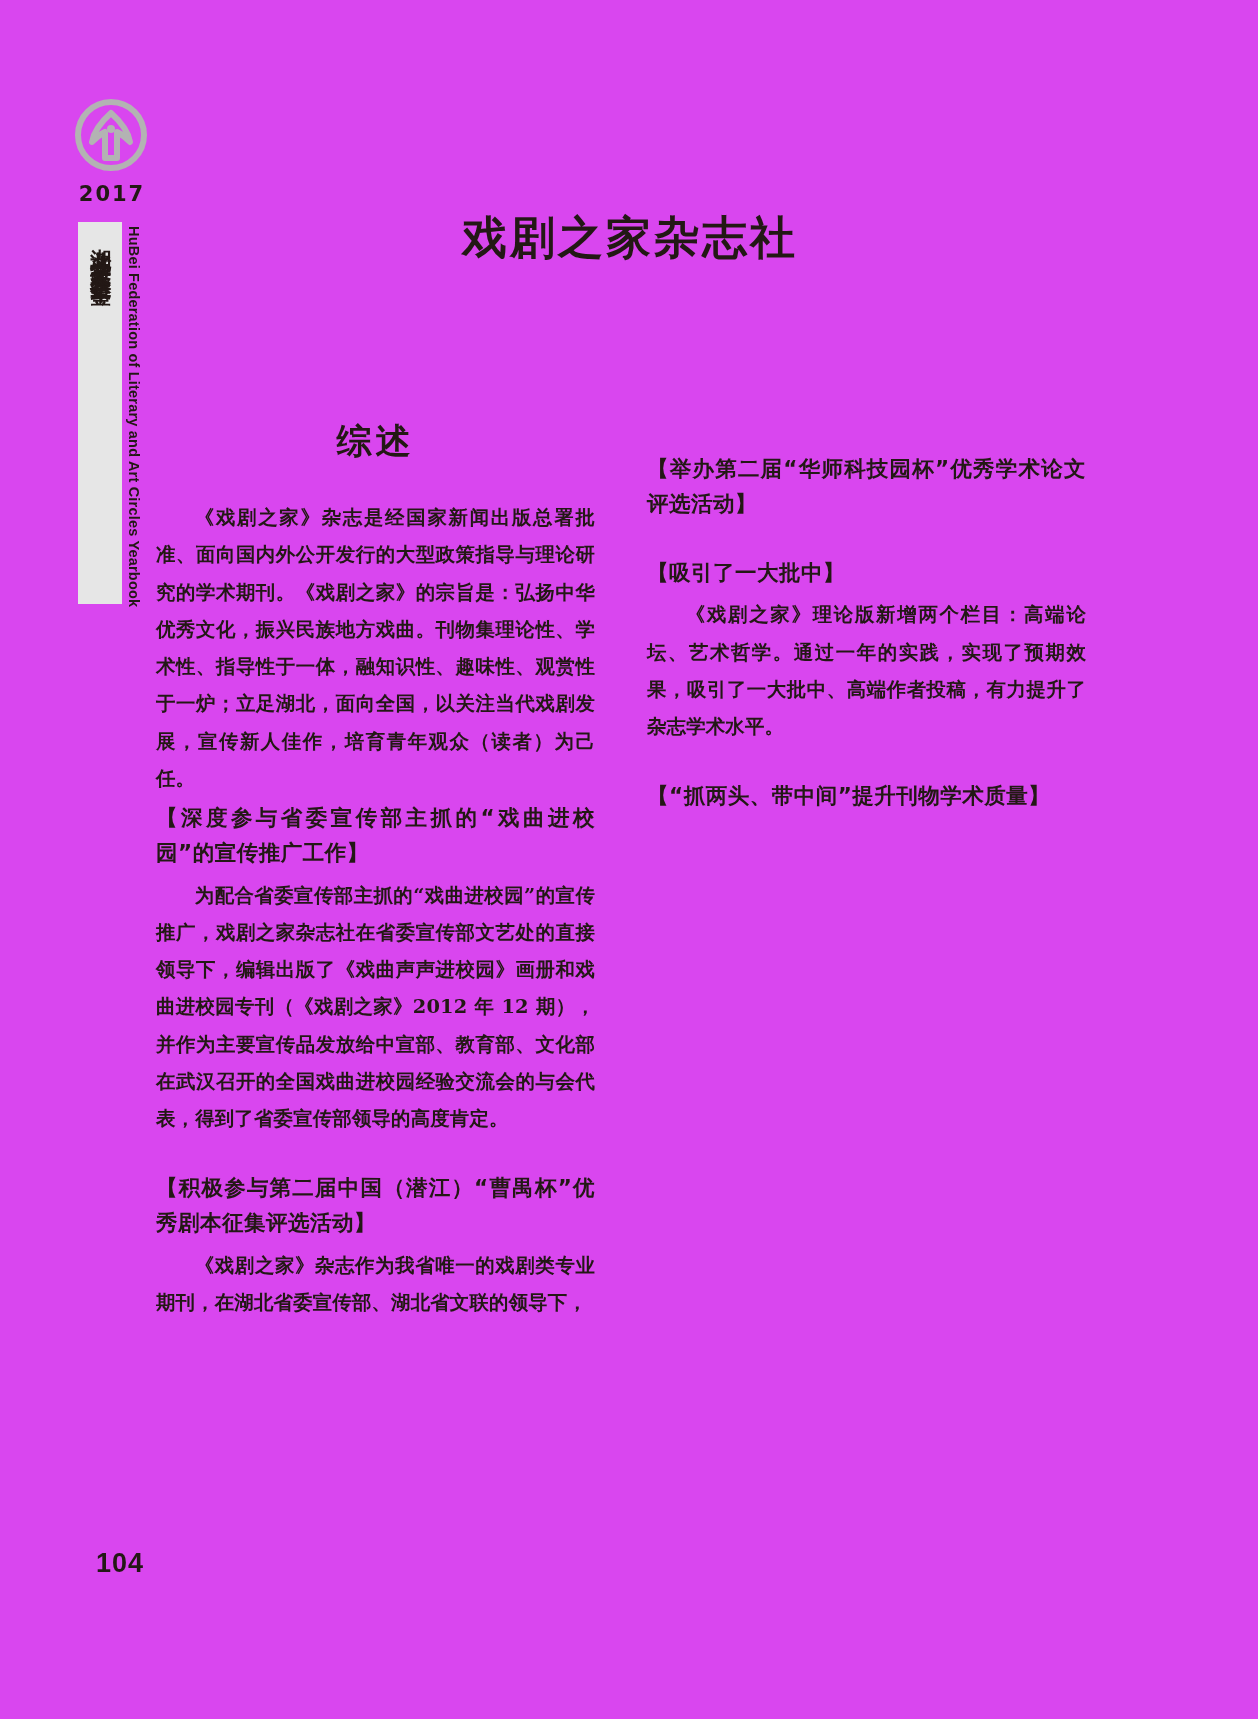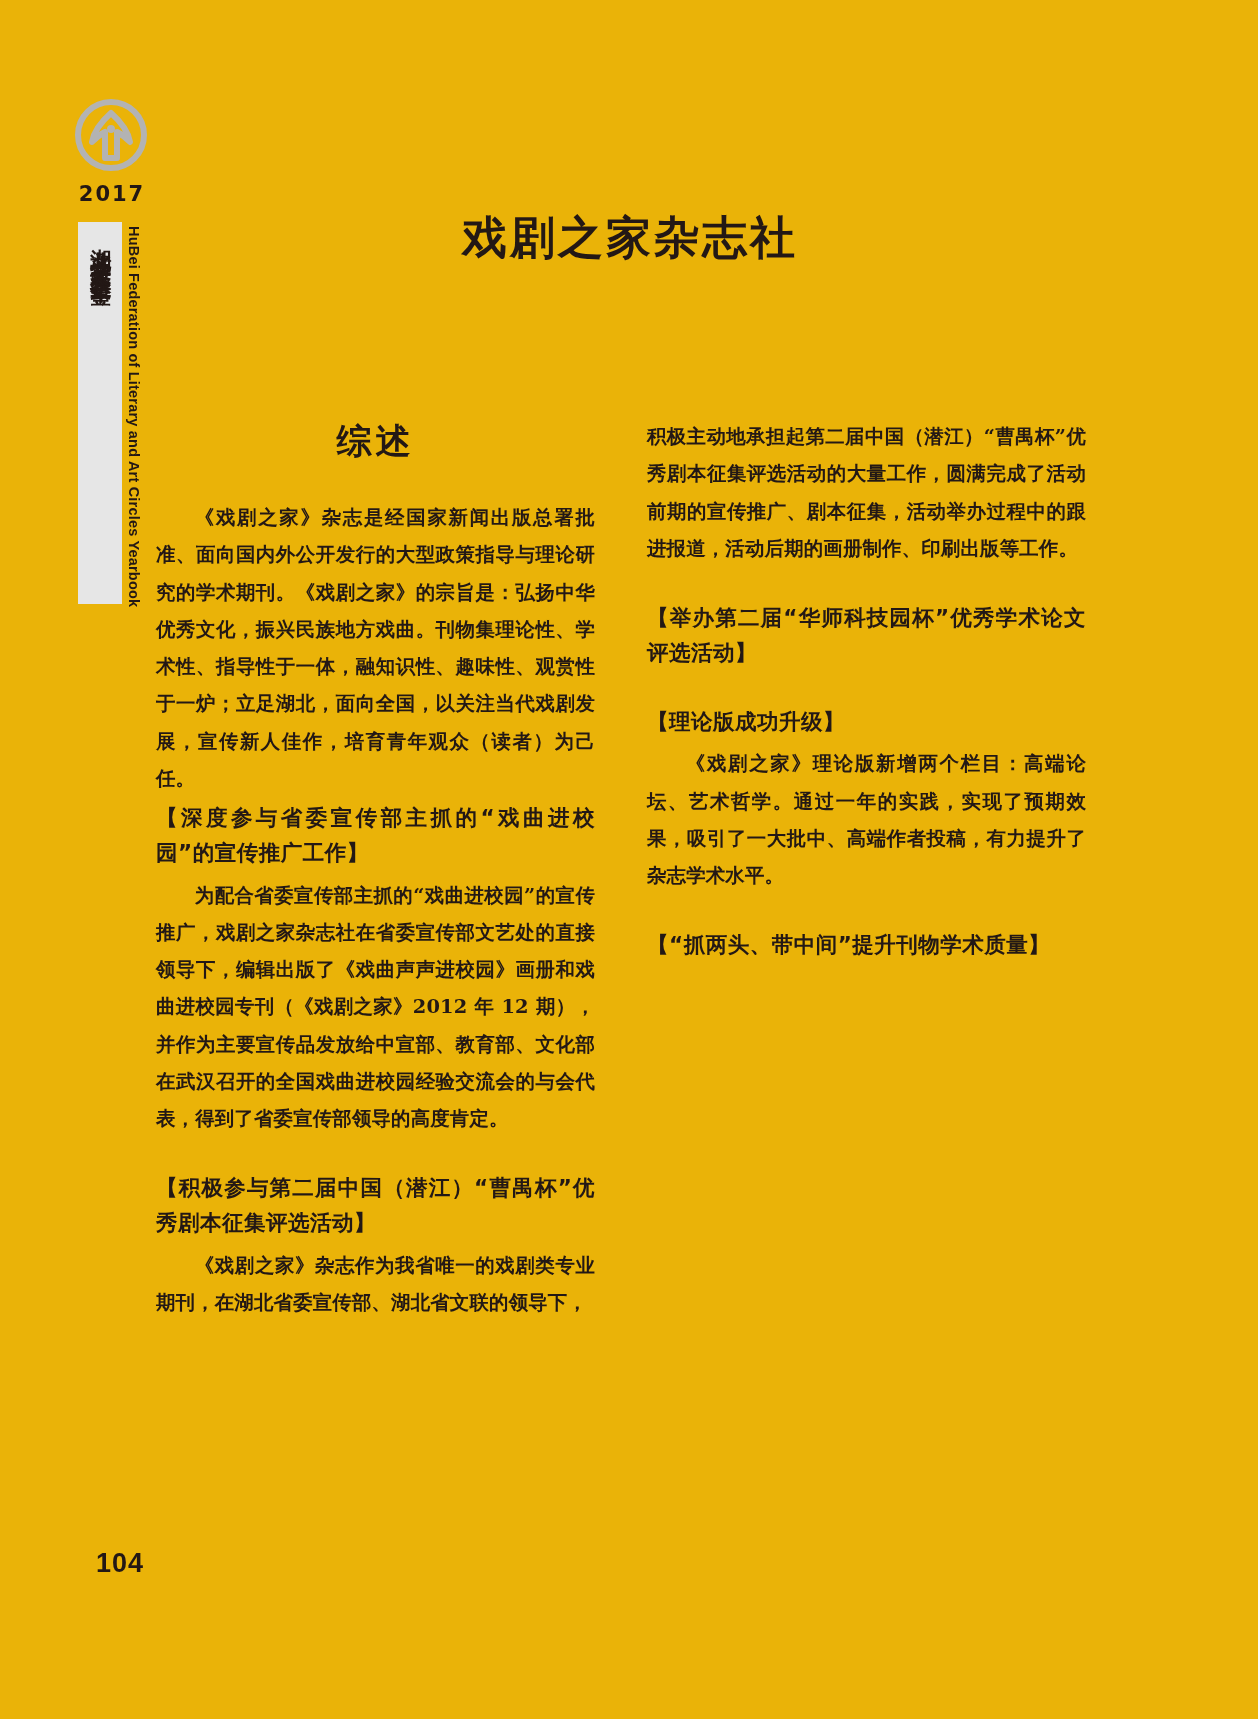--- a/index.html
+++ b/index.html
@@ -7,21 +7,21 @@
     padding: 0;
     background: #ffffff;
   }
   body {
     font-family: "DejaVu Sans", sans-serif;
   }
   .page {
     position: relative;
     width: 1258px;
     height: 1719px;
-    background: #eab308;
+    background: #d946ef;
     overflow: hidden;
   }
 
   
   .margin-col {
     position: absolute;
     left: 62px;
     top: 96px;
     width: 110px;
   }
@@ -186,25 +186,24 @@
 
 
       <h3 class="sec-head">【深度参与省委宣传部主抓的“戏曲进校园”的宣传推广工作】</h3>
       <p class="body">为配合省委宣传部主抓的“戏曲进校园”的宣传推广，戏剧之家杂志社在省委宣传部文艺处的直接领导下，编辑出版了《戏曲声声进校园》画册和戏曲进校园专刊（《戏剧之家》2012 年 12 期），并作为主要宣传品发放给中宣部、教育部、文化部在武汉召开的全国戏曲进校园经验交流会的与会代表，得到了省委宣传部领导的高度肯定。</p>
 
       <h3 class="sec-head gap">【积极参与第二届中国（潜江）“曹禺杯”优秀剧本征集评选活动】</h3>
       <p class="body tight">《戏剧之家》杂志作为我省唯一的戏剧类专业期刊，在湖北省委宣传部、湖北省文联的领导下，</p>
     </div>
 
     <div class="col">
-      <p class="body" style="text-indent:0;">积极主动地承担起第二届中国（潜江）“曹禺杯”优秀剧本征集评选活动的大量工作，圆满完成了活动前期的宣传推广、剧本征集，活动举办过程中的跟进报道，活动后期的画册制作、印刷出版等工作。</p>
 
       <h3 class="sec-head gap">【举办第二届“华师科技园杯”优秀学术论文评选活动】</h3>
 
-      <h3 class="sec-head gap">【理论版成功升级】</h3>
+      <h3 class="sec-head gap">【吸引了一大批中】</h3>
       <p class="body">《戏剧之家》理论版新增两个栏目：高端论坛、艺术哲学。通过一年的实践，实现了预期效果，吸引了一大批中、高端作者投稿，有力提升了杂志学术水平。</p>
 
       <h3 class="sec-head gap">【“抓两头、带中间”提升刊物学术质量】</h3>
     </div>
   </div>
 
   <div class="folio">104</div>
 
 </div>
 

